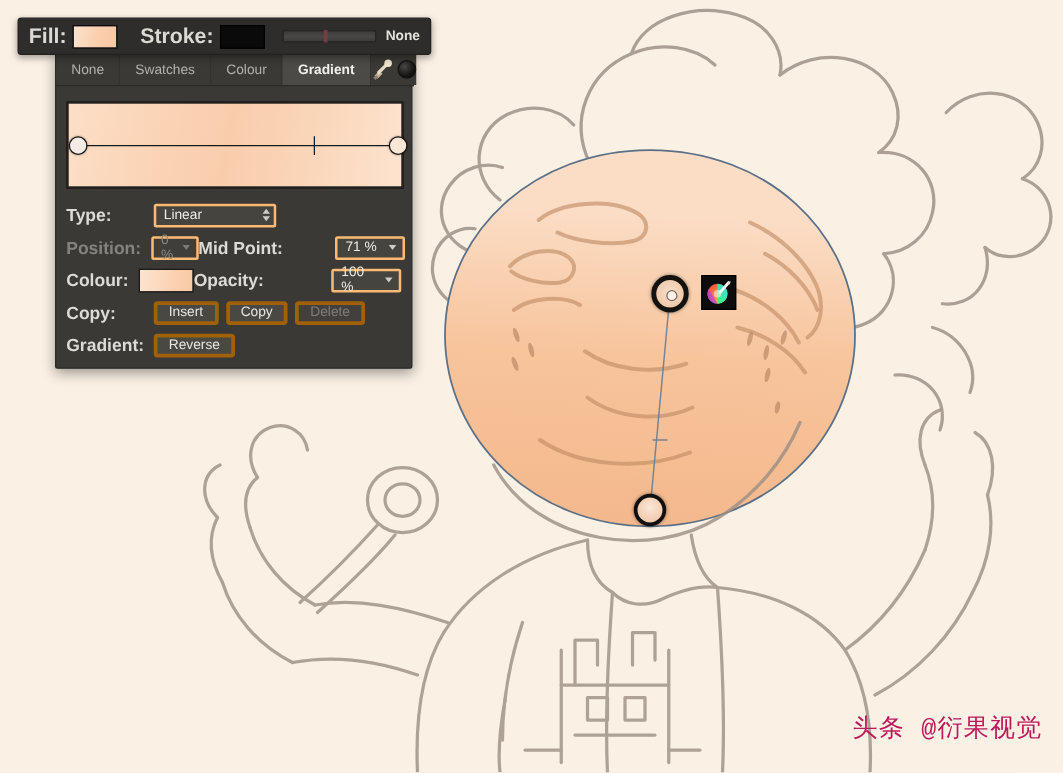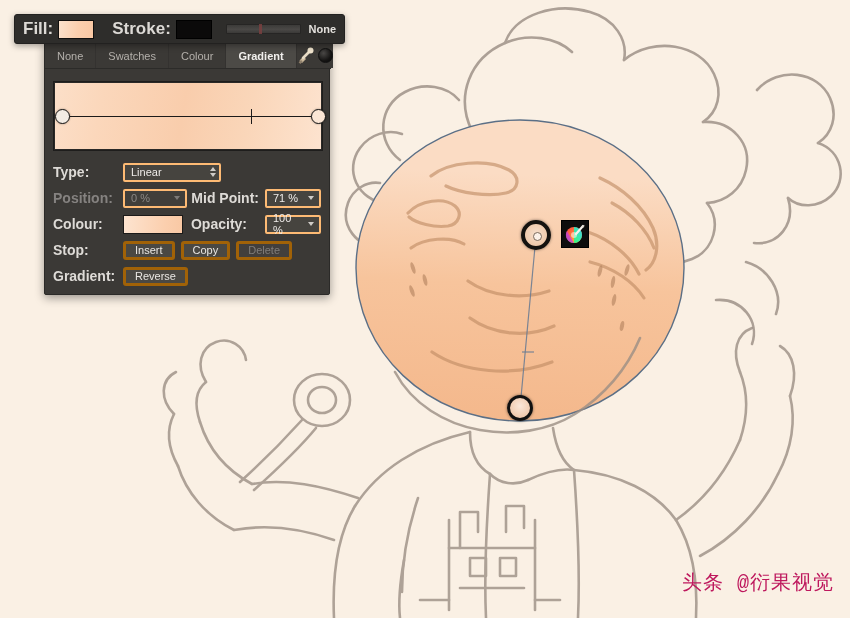--- a/index.html
+++ b/index.html
@@ -245,21 +245,21 @@
     border-radius: 3px;
     color: #e9e6e2;
     font-size: 11px;
     display: flex; align-items: center; justify-content: center;
     cursor: pointer;
     margin-right: 6px;
   }
   .btn.dim { color: #807d7a; background: #423f3c; cursor: default; }
   #reverse-btn { min-width: 56px; }
 
-  .right-group { display: flex; align-items: center; margin-left: auto; padding-right: 10px; }
+  .right-group { display: flex; align-items: center; margin-left: auto; padding-right: 10px; gap: 36px; }
   .right-group .lbl { width: auto; padding-right: 6px; }
 
   
   #canvas-grad { position: absolute; inset: 0; z-index: 20; pointer-events: none; }
   .cg-handle {
     position: absolute;
     border-radius: 50%;
     pointer-events: auto;
     cursor: move;
   }
@@ -530,21 +530,21 @@
       <div class="right-group">
         <div class="lbl">Opacity:</div>
         <div class="popup" id="opacity-popup">
           <span>100 %</span>
           <span class="caret"></span>
         </div>
       </div>
     </div>
 
     <div class="row">
-      <div class="lbl">Stop:</div>
+      <div class="lbl">Copy:</div>
       <div class="btn">
         <span>Insert</span>
       </div>
       <div class="btn">
         <span>Copy</span>
       </div>
       <div class="btn dim">
         <span>Delete</span>
       </div>
     </div>

